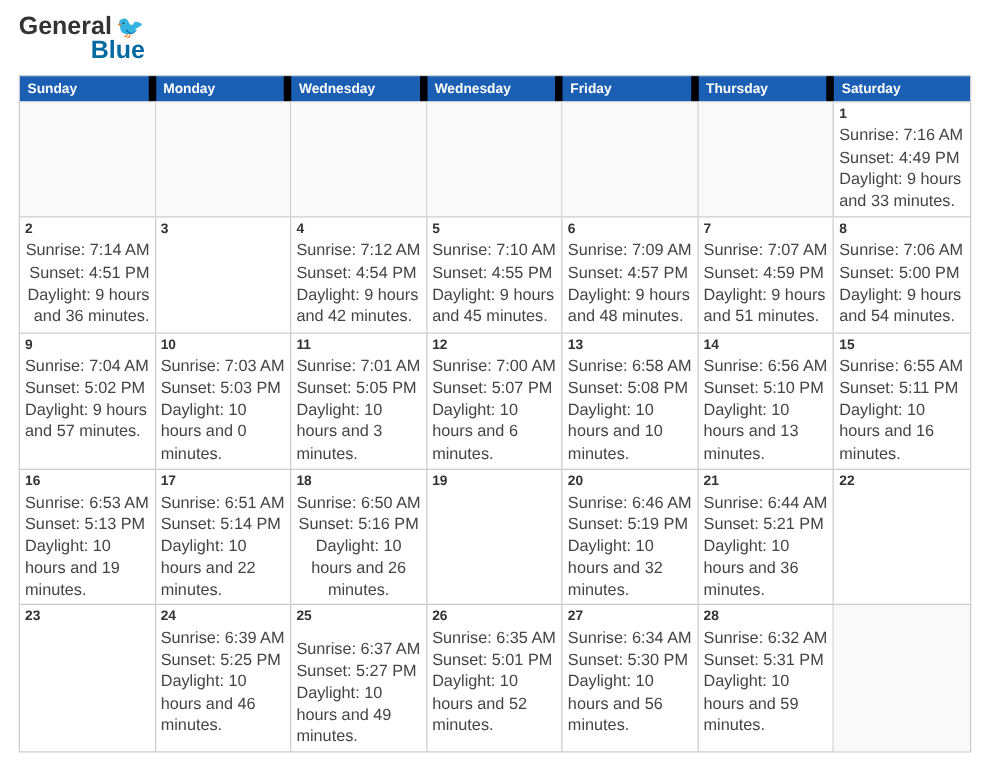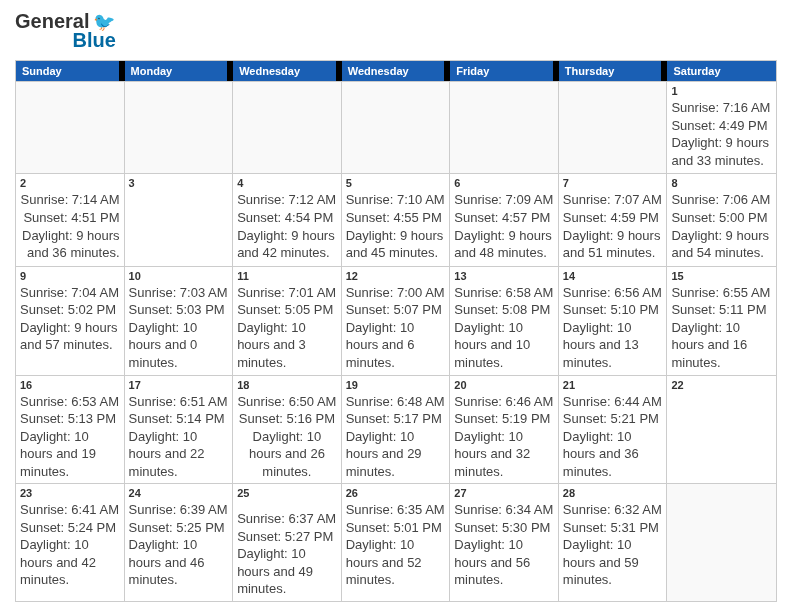--- a/index.html
+++ b/index.html
@@ -176,46 +176,40 @@
 Daylight: 10 hours and 22 minutes.</div>
           </div>
           <div class="cal-cell">
             <div class="day-num">18</div>
             <div class="day-info" style="white-space: pre-line; text-align: center;">Sunrise: 6:50 AM
 Sunset: 5:16 PM
 Daylight: 10 hours and 26 minutes.</div>
           </div>
           <div class="cal-cell">
             <div class="day-num">19</div>
-            <div class="day-info" style="white-space: pre-line;">Sunrise: 6:48 AM
-Sunset: 5:17 PM
-Daylight: 10 hours and 29 minutes.</div>
           </div>
           <div class="cal-cell">
             <div class="day-num">20</div>
             <div class="day-info" style="white-space: pre-line;">Sunrise: 6:46 AM
 Sunset: 5:19 PM
 Daylight: 10 hours and 32 minutes.</div>
           </div>
           <div class="cal-cell">
             <div class="day-num">21</div>
             <div class="day-info" style="white-space: pre-line;">Sunrise: 6:44 AM
 Sunset: 5:21 PM
 Daylight: 10 hours and 36 minutes.</div>
           </div>
           <div class="cal-cell">
             <div class="day-num">22</div>
           </div>
         </div>
         <div class="cal-week">
           <div class="cal-cell">
             <div class="day-num">23</div>
-            <div class="day-info" style="white-space: pre-line;">Sunrise: 6:41 AM
-Sunset: 5:24 PM
-Daylight: 10 hours and 42 minutes.</div>
           </div>
           <div class="cal-cell">
             <div class="day-num">24</div>
             <div class="day-info" style="white-space: pre-line;">Sunrise: 6:39 AM
 Sunset: 5:25 PM
 Daylight: 10 hours and 46 minutes.</div>
           </div>
           <div class="cal-cell">
             <div class="day-num">25</div>
             <div class="day-info" style="white-space: pre-line; margin-top: 11px;">Sunrise: 6:37 AM

